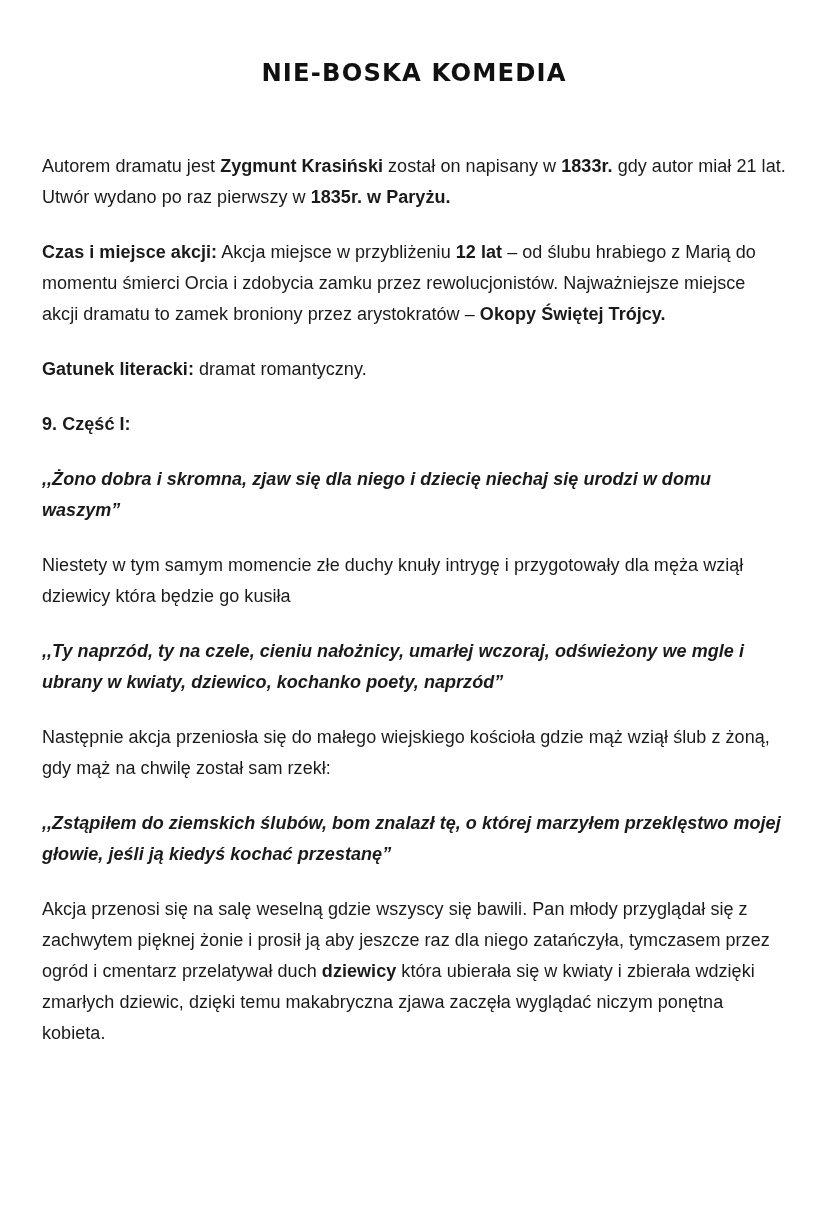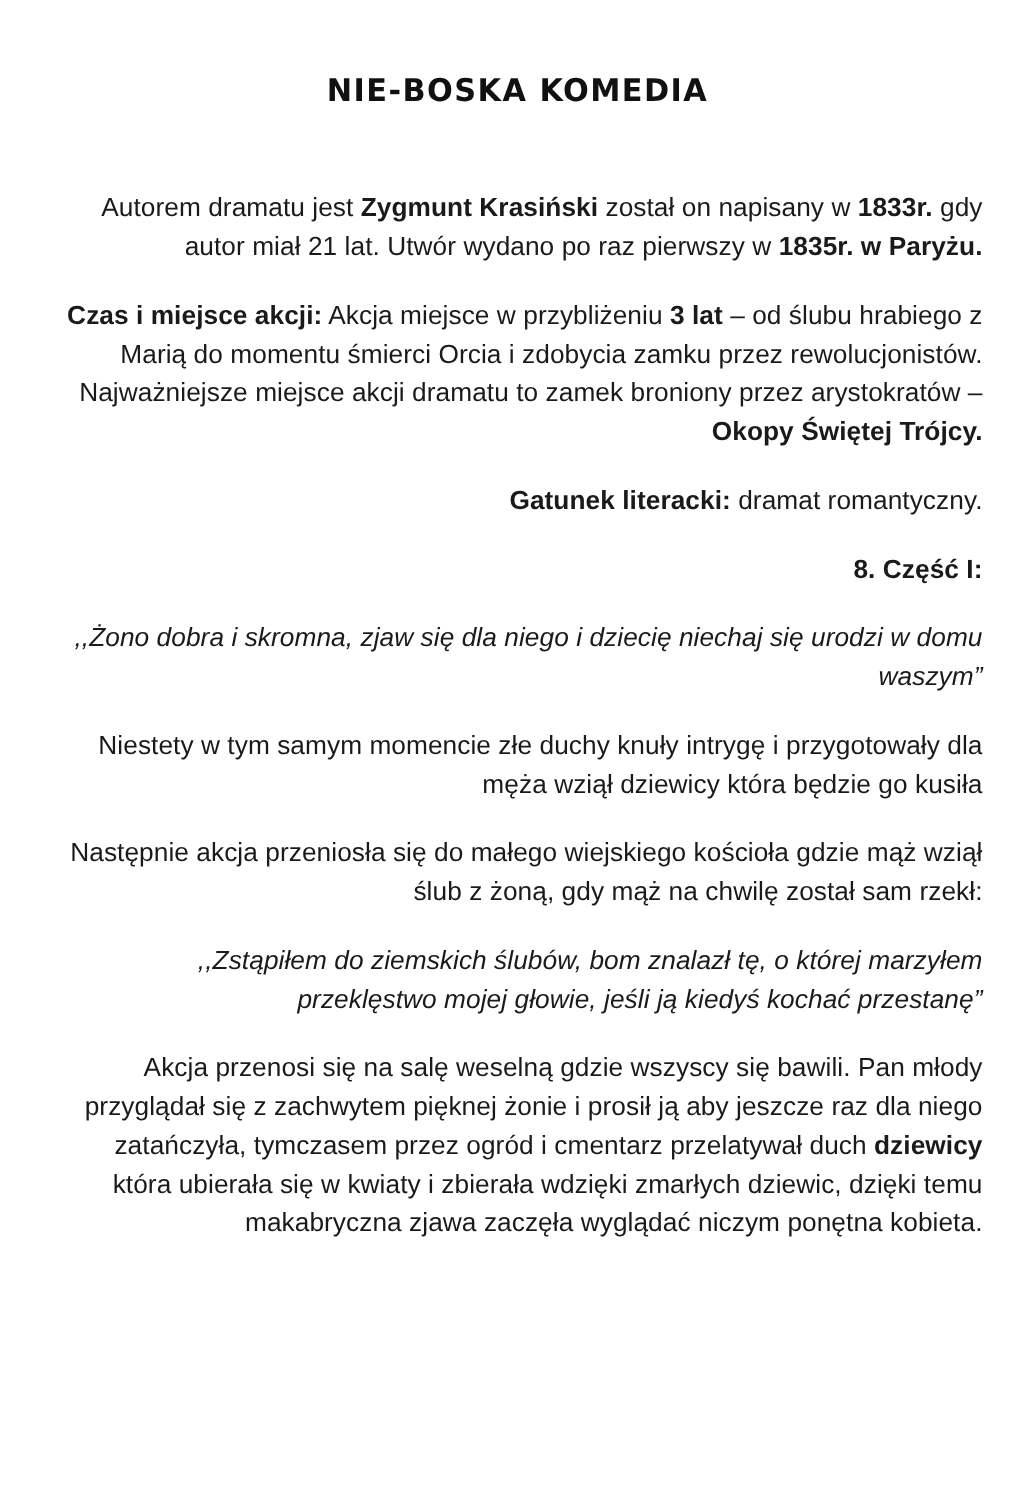--- a/index.html
+++ b/index.html
@@ -27,49 +27,50 @@
     font-size: 25px;
     letter-spacing: 1.2px;
     color: #111111;
     margin: 14px 0 0 0;
     transform: scaleX(0.97);
   }
   .body-block {
     margin-top: 64px;
   }
   p.para {
-    font-size: 21px;
+    font-size: 18px;
     line-height: 31px;
     margin: 0 0 24px 0;
     color: #1a1a1a;
     letter-spacing: 0.05px;
-    text-align: right;
   }
   p.para.quote {
     font-style: italic;
+    font-weight: bold;
   }
   p.para.heading {
     font-weight: 700;
   }
   .b {
     font-weight: 700;
   }
 </style>
 </head>
 <body>
 
 <div class="page">
 
   <h1 class="doc-title">NIE-BOSKA KOMEDIA</h1>
 
   <div class="body-block" id="body-block">
       <p class="para"><span>Autorem dramatu jest </span><span class="b">Zygmunt Krasiński</span><span> został on napisany w </span><span class="b">1833r.</span><span> gdy autor miał 21 lat. Utwór wydano po raz pierwszy w </span><span class="b">1835r. w Paryżu.</span></p>
-      <p class="para"><span class="b">Czas i miejsce akcji:</span><span> Akcja miejsce w przybliżeniu </span><span class="b">3 lat</span><span> – od ślubu hrabiego z Marią do momentu śmierci Orcia i zdobycia zamku przez rewolucjonistów. Najważniejsze miejsce akcji dramatu to zamek broniony przez arystokratów – </span><span class="b">Okopy Świętej Trójcy.</span></p>
+      <p class="para"><span class="b">Czas i miejsce akcji:</span><span> Akcja miejsce w przybliżeniu </span><span class="b">12 lat</span><span> – od ślubu hrabiego z Marią do momentu śmierci Orcia i zdobycia zamku przez rewolucjonistów. Najważniejsze miejsce akcji dramatu to zamek broniony przez arystokratów – </span><span class="b">Okopy Świętej Trójcy.</span></p>
       <p class="para"><span class="b">Gatunek literacki:</span><span> dramat romantyczny.</span></p>
-      <p class="para heading"><span class="b">8. Część I:</span></p>
+      <p class="para heading"><span class="b">9. Część I:</span></p>
       <p class="para quote"><span>,,Żono dobra i skromna, zjaw się dla niego i dziecię niechaj się urodzi w domu waszym”</span></p>
       <p class="para"><span>Niestety w tym samym momencie złe duchy knuły intrygę i przygotowały dla męża wziął dziewicy która będzie go kusiła</span></p>
+      <p class="para quote"><span>,,Ty naprzód, ty na czele, cieniu nałożnicy, umarłej wczoraj, odświeżony we mgle i ubrany w kwiaty, dziewico, kochanko poety, naprzód”</span></p>
       <p class="para"><span>Następnie akcja przeniosła się do małego wiejskiego kościoła gdzie mąż wziął ślub z żoną, gdy mąż na chwilę został sam rzekł:</span></p>
       <p class="para quote"><span>,,Zstąpiłem do ziemskich ślubów, bom znalazł tę, o której marzyłem przeklęstwo mojej głowie, jeśli ją kiedyś kochać przestanę”</span></p>
       <p class="para"><span>Akcja przenosi się na salę weselną gdzie wszyscy się bawili. Pan młody przyglądał się z zachwytem pięknej żonie i prosił ją aby jeszcze raz dla niego zatańczyła, tymczasem przez ogród i cmentarz przelatywał duch </span><span class="b">dziewicy</span><span> która ubierała się w kwiaty i zbierała wdzięki zmarłych dziewic, dzięki temu makabryczna zjawa zaczęła wyglądać niczym ponętna kobieta.</span></p>
     </div>
 
 </div>
 
 </body></html>

